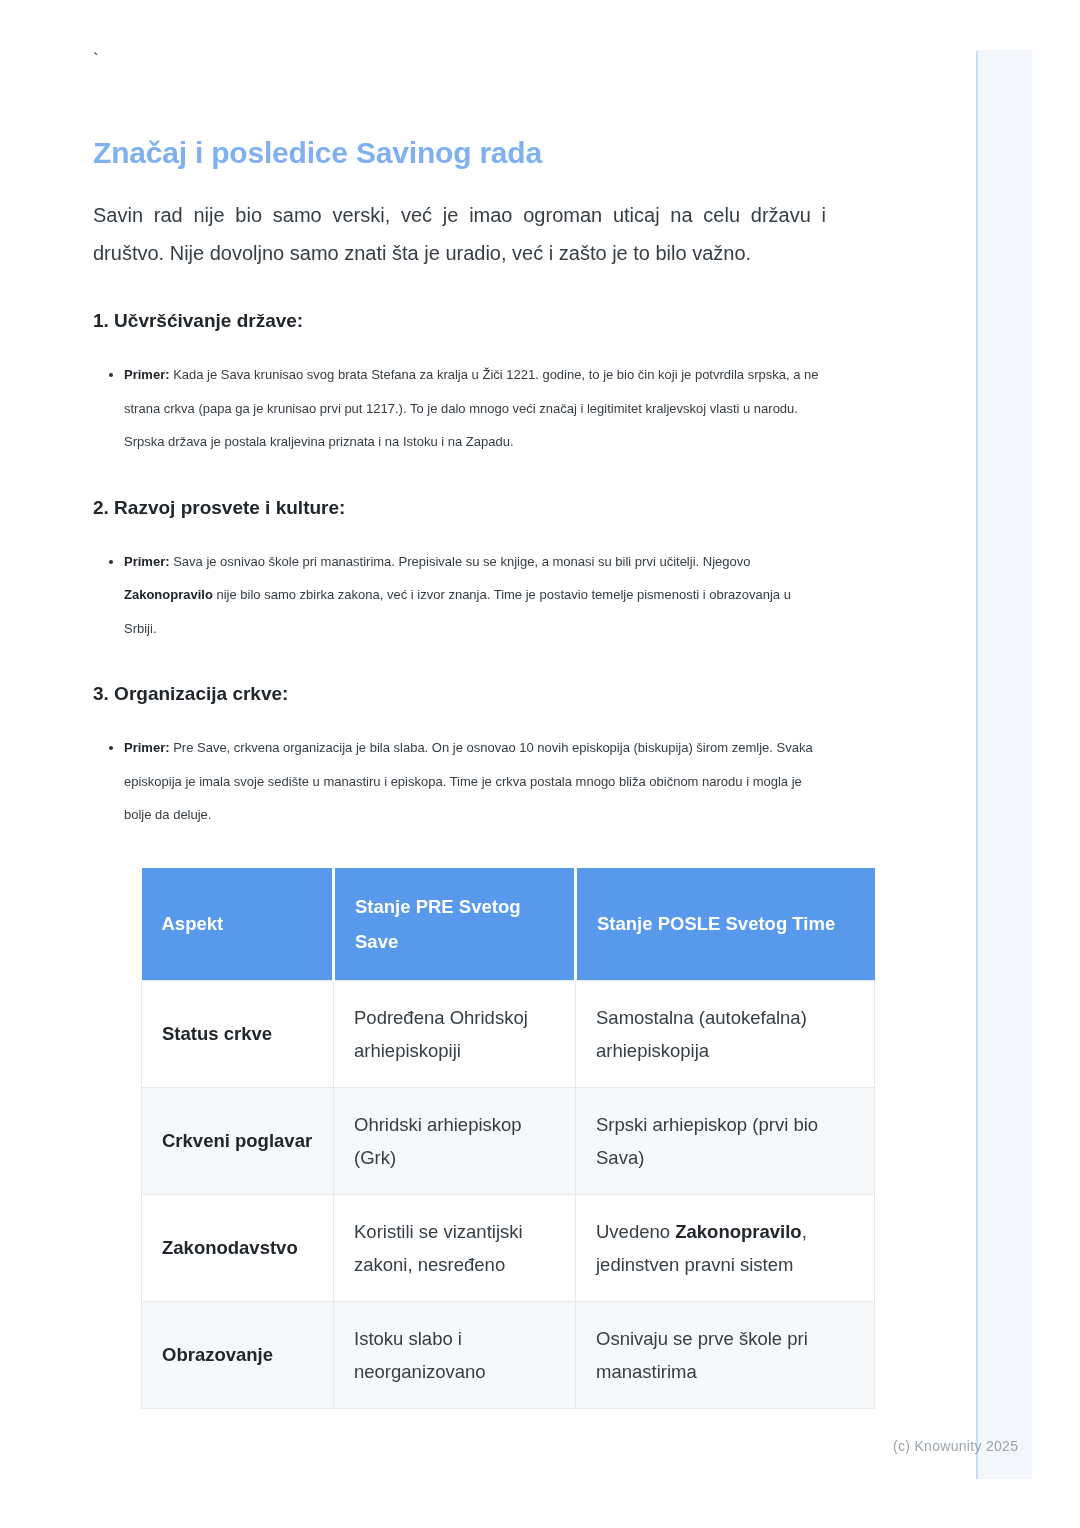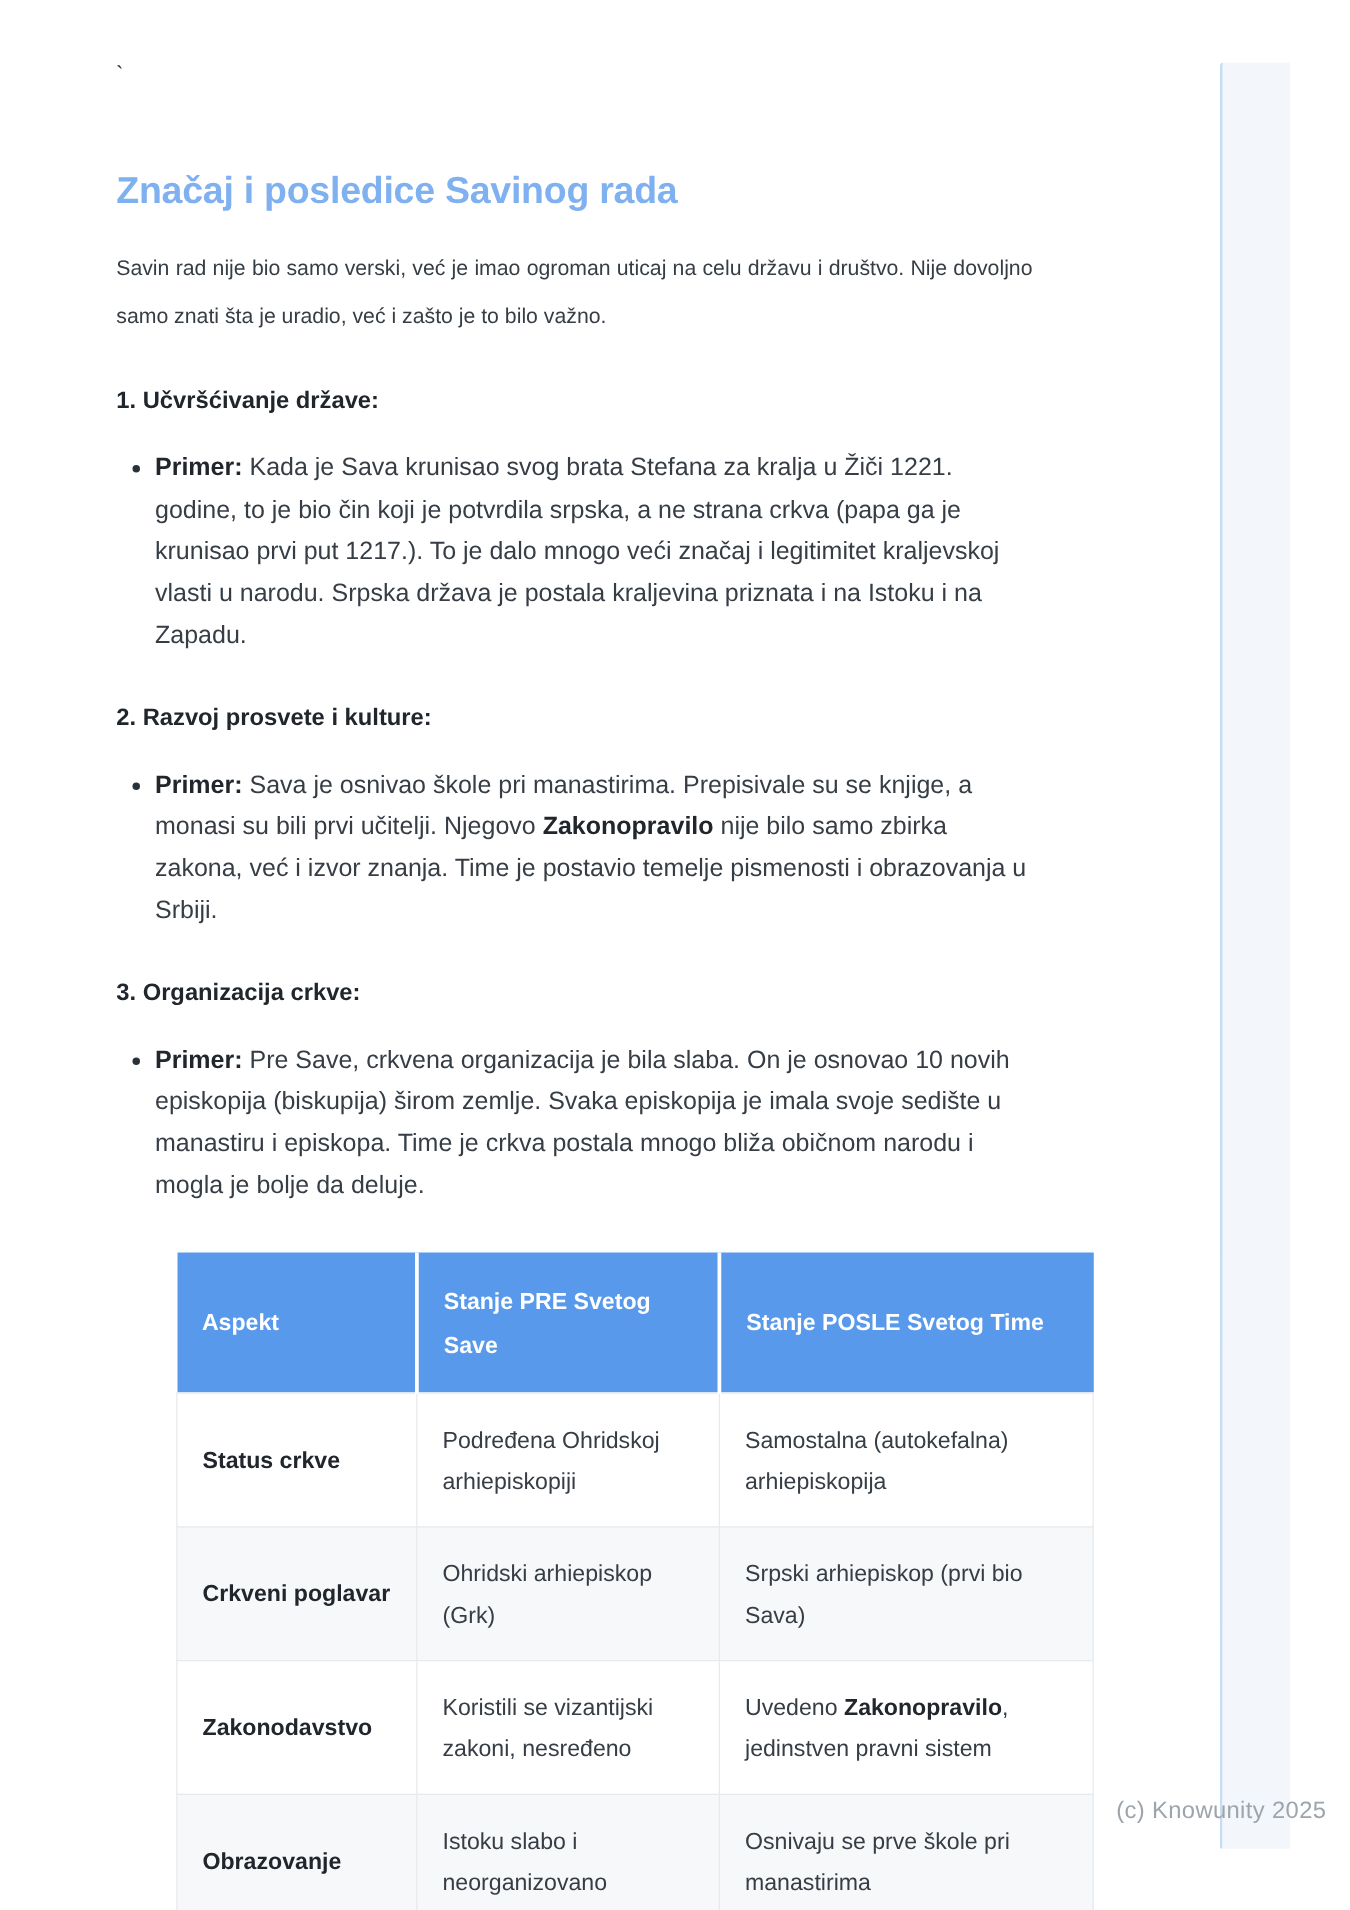--- a/index.html
+++ b/index.html
@@ -27,37 +27,37 @@
   }
   h1.page-title {
     margin: 64px 0 0 0;
     font-size: 30px;
     font-weight: bold;
     color: #7fb0ef;
     letter-spacing: -0.2px;
   }
   p.intro {
     margin: 26px 0 0 0;
-    font-size: 17px;
+    font-size: 20px;
     line-height: 38px;
     text-align: justify;
     color: #363d45;
   }
   h2.section-heading {
     margin: 38px 0 0 0;
     font-size: 19px;
     font-weight: bold;
     color: #21262c;
   }
   ul.bullets {
     margin: 26px 0 0 0;
     padding-left: 31px;
   }
   ul.bullets li {
-    font-size: 20px;
+    font-size: 13px;
     line-height: 33.5px;
     color: #363d45;
   }
   ul.bullets li::marker { color: #2b3138; }
   strong { color: #21262c; }
 
   table.compare {
     margin-top: 36px;
     width: 733px;
     border-collapse: collapse;
@@ -94,21 +94,21 @@
     width: 56px;
     height: 1429px;
     background: #f3f7fb;
     border-left: 2px solid #c8dcf4;
     border-top-left-radius: 3px;
   }
   .watermark {
     position: absolute;
     left: 893px;
     top: 1438px;
-    font-size: 19px;
+    font-size: 14px;
     color: #9ca4ac;
     letter-spacing: 0.3px;
     z-index: 2;
     white-space: nowrap;
   }
 </style>
 </head>
 <body>
 
 <div class="content">

